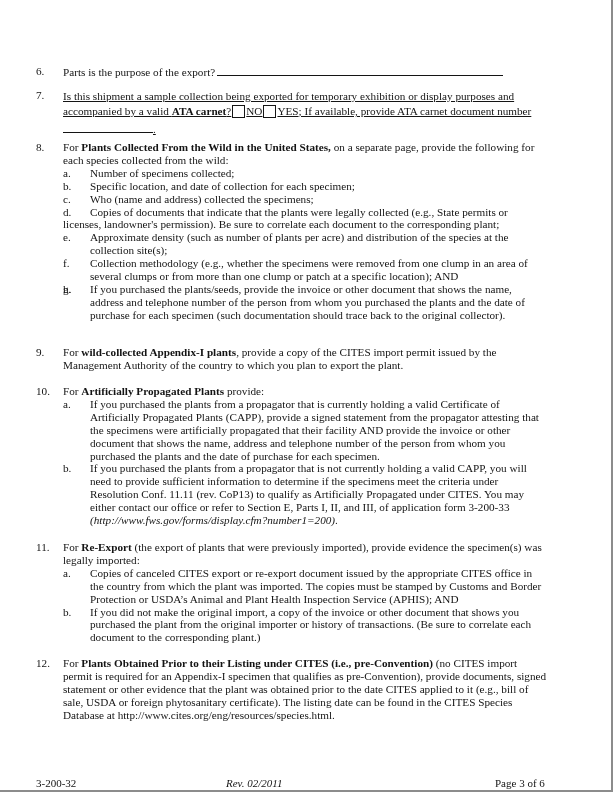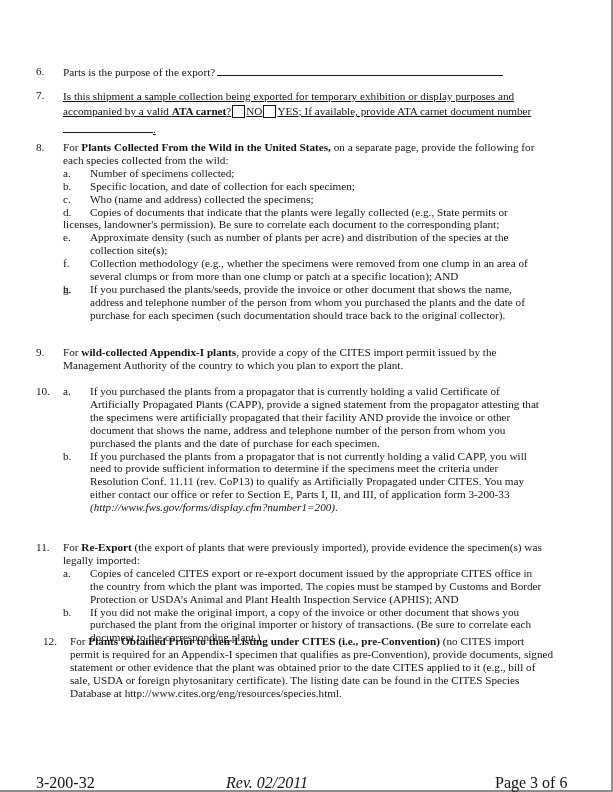--- a/index.html
+++ b/index.html
@@ -18,21 +18,21 @@
   .body { margin-left: 27px; }
   .sub { position: relative; padding-left: 27px; }
   .sub .letter { position: absolute; left: 0; top: 0; }
   .sub.flush { padding-left: 0; }
   .sub.flush .letter { position: static; display: inline-block; width: 27px; }
   b { font-weight: bold; }
   .blank { display: inline-block; border-bottom: 1px solid #141414; height: 10px; vertical-align: baseline; }
   .blank.long { width: 286px; margin-left: 2px; }
   .blank.short { width: 90px; }
   .cb { display: inline-block; width: 13px; height: 13px; border: 1px solid #141414; vertical-align: -3px; margin: 0 1px 0 1px; box-sizing: border-box; }
-  .footer { position: absolute; top: 777px; font-size: 16px; }
+  .footer { position: absolute; top: 777px; font-size: 11px; }
   i { font-style: italic; margin-top: 36px; }
 </style>
 </head>
 <body>
 
 <div class="page">
 
   <div class="item" style="top:65px;">
     <span class="num">6.</span>
     <div class="body">
@@ -64,35 +64,36 @@
   </div>
 
   <div class="item" style="top:346px;">
     <span class="num">9.</span>
     <div class="body"><span>For </span><b>wild-collected Appendix-I plants</b><span>, provide a copy of the CITES import permit issued by the Management Authority of the country to which you plan to export the plant.</span></div>
   </div>
 
   <div class="item" style="top:385px;">
     <span class="num">10.</span>
     <div class="body">
+      <div><span>For </span><b>Artificially Propagated Plants</b><span> provide:</span></div>
       <div class="sub"><span class="letter">a.</span><span>If you purchased the plants from a propagator that is currently holding a valid Certificate of Artificially Propagated Plants (CAPP), provide a signed statement from the propagator attesting that the specimens were artificially propagated that their facility AND provide the invoice or other document that shows the name, address and telephone number of the person from whom you purchased the plants and the date of purchase for each specimen.</span></div>
       <div class="sub"><span class="letter">b.</span><span>If you purchased the plants from a propagator that is not currently holding a valid CAPP, you will need to provide sufficient information to determine if the specimens meet the criteria under Resolution Conf. 11.11 (rev. CoP13) to qualify as Artificially Propagated under CITES.  You may either contact our office or refer to Section E, Parts I, II, and III, of application form 3-200-33</span> <i>(http://www.fws.gov/forms/display.cfm?number1=200)</i><span>.</span></div>
     </div>
   </div>
 
   <div class="item" style="top:541px;">
     <span class="num">11.</span>
     <div class="body">
       <div><span>For </span><b>Re-Export</b><span> (the export of plants that were previously imported), provide evidence the specimen(s) was legally imported:</span></div>
       <div class="sub"><span class="letter">a.</span><span>Copies of canceled CITES export or re-export document issued by the appropriate CITES office in the country from which the plant was imported.  The copies must be stamped by Customs and Border Protection or USDA’s Animal and Plant Health Inspection Service (APHIS); AND</span></div>
       <div class="sub"><span class="letter">b.</span><span>If you did not make the original import, a copy of the invoice or other document that shows you purchased the plant from the original importer or history of transactions.  (Be sure to correlate each document to the corresponding plant.)</span></div>
     </div>
   </div>
 
-  <div class="item" style="top:635px;margin-left:7px;">
+  <div class="item" style="top:657px;">
     <span class="num">12.</span>
     <div class="body"><span>For </span><b>Plants Obtained Prior to their Listing under CITES (i.e., pre-Convention)</b><span> (no CITES import permit is required for an Appendix-I specimen that qualifies as pre-Convention), provide documents, signed statement or other evidence that the plant was obtained prior to the date CITES applied to it (e.g., bill of sale, USDA or foreign phytosanitary certificate).  The listing date can be found in the CITES Species Database at http://www.cites.org/eng/resources/species.html.</span></div>
   </div>
 
   <span class="footer" style="left:36px;">3-200-32</span>
   <span class="footer" style="left:226px;font-style:italic;">Rev. 02/2011</span>
   <span class="footer" style="left:495px;">Page 3 of 6</span>
 </div>
 
 </body></html>

